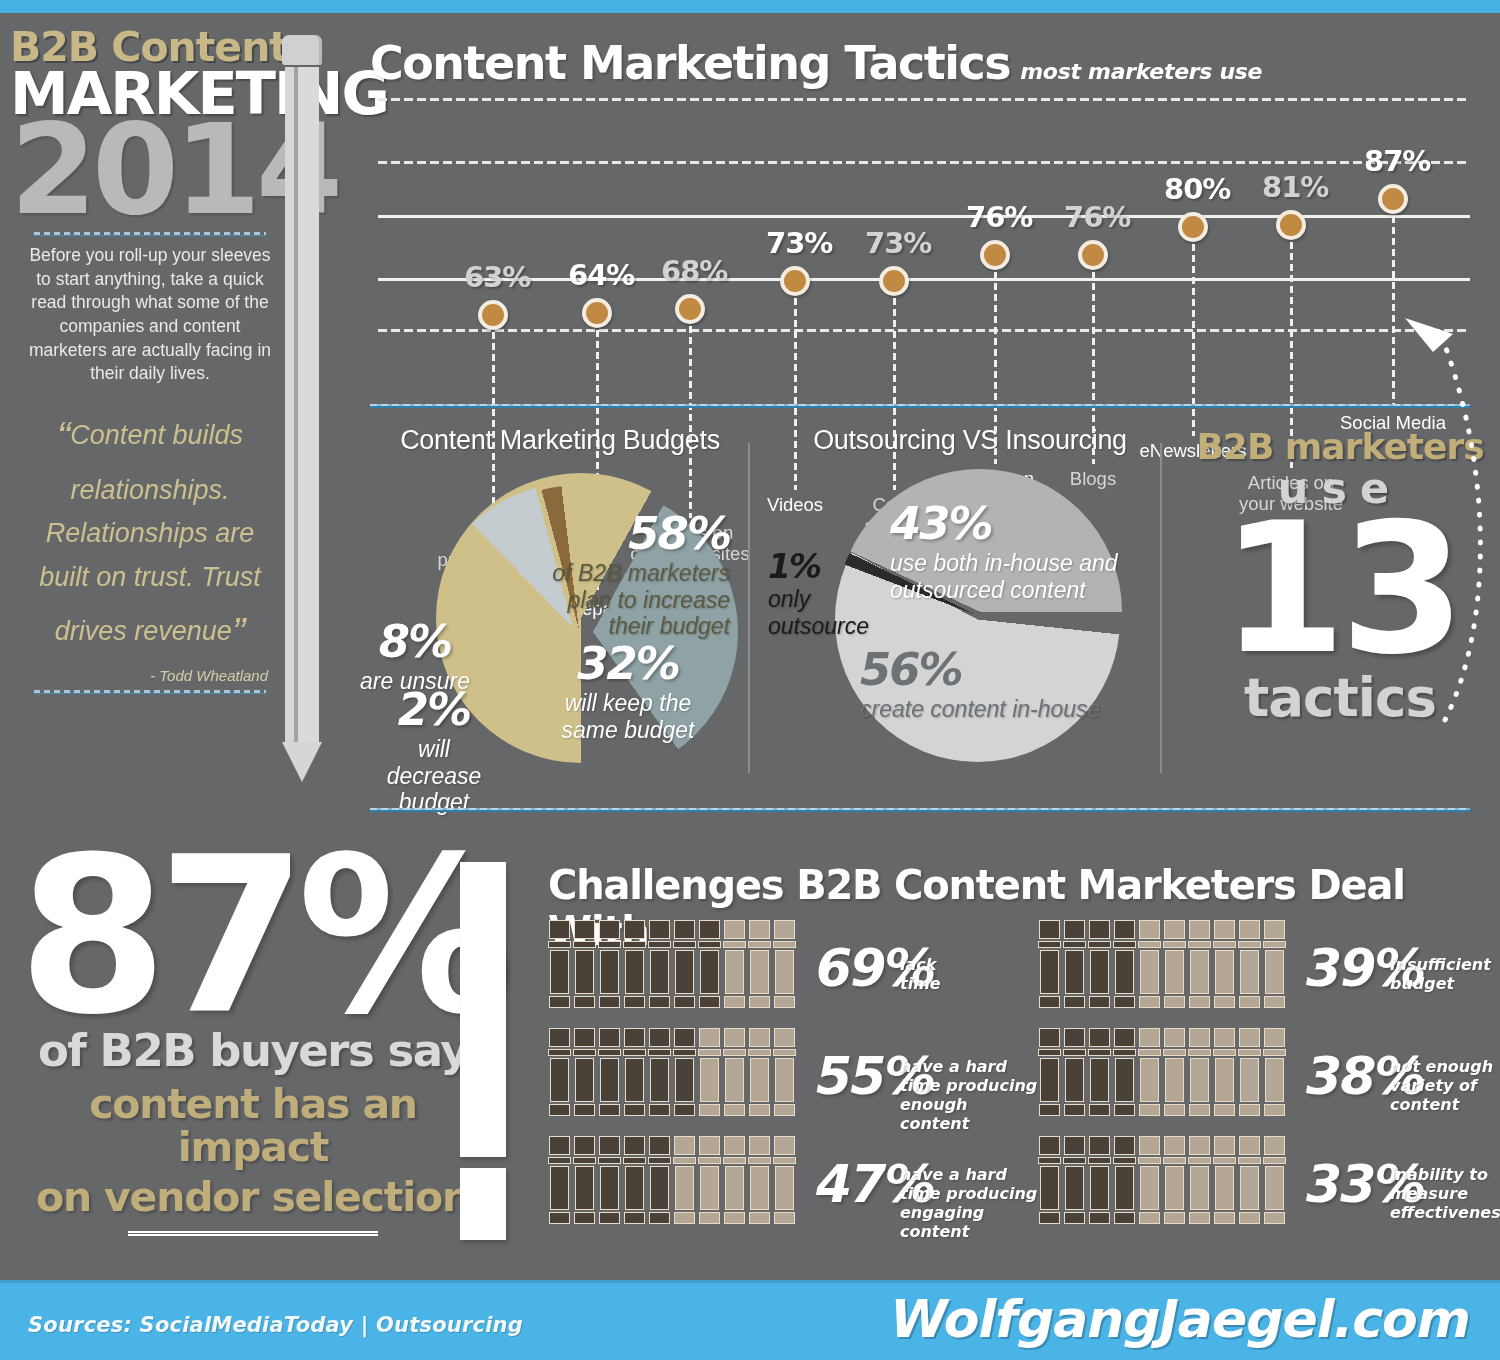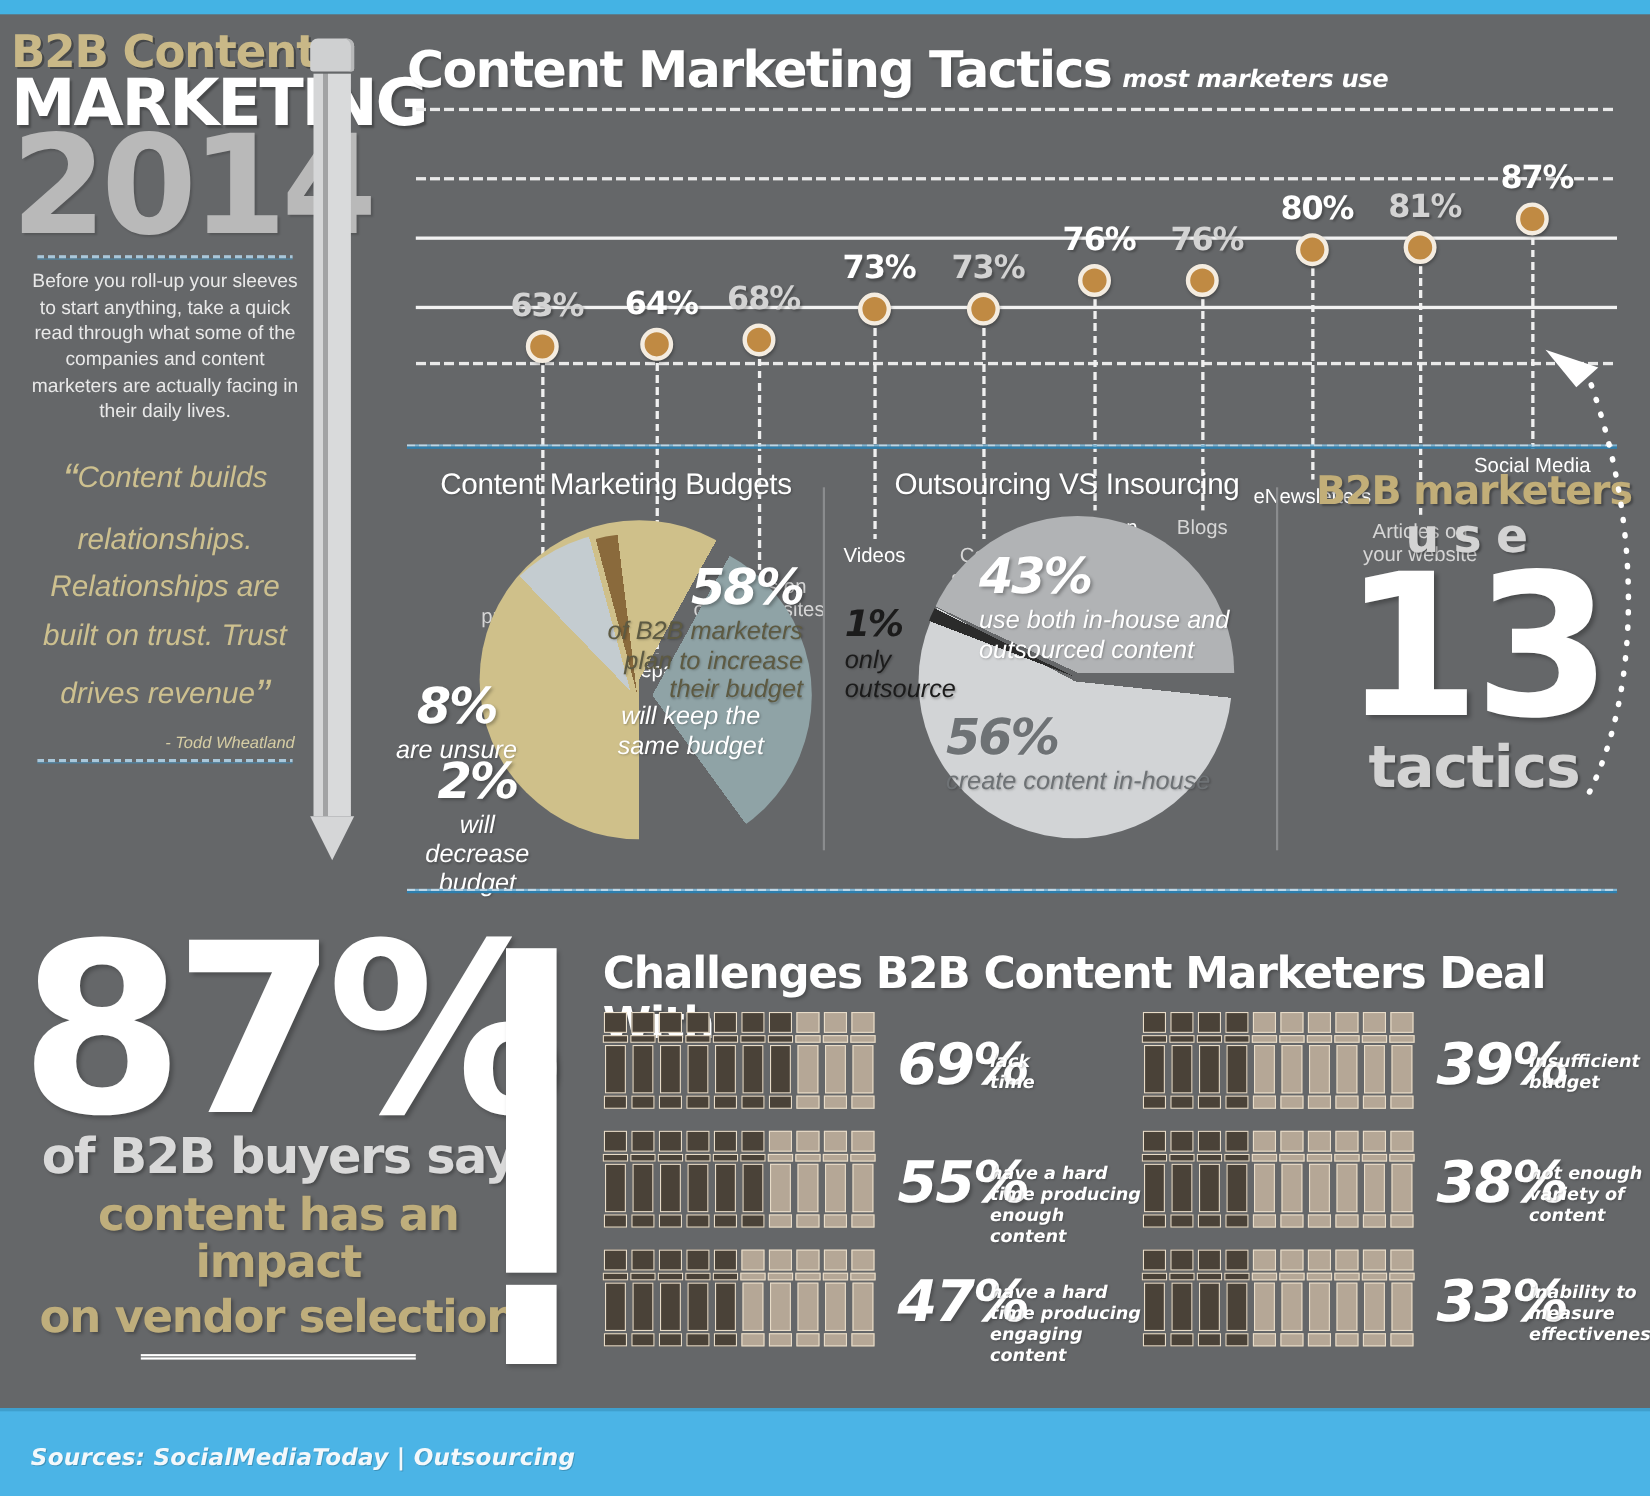--- a/index.html
+++ b/index.html
@@ -329,20 +329,21 @@
       <div class="pie" style="left:16px; top:12px; width:290px; height:290px;
                   background:conic-gradient(from 345deg, #8a6a3c 0deg 8deg, transparent 8deg 360deg);"></div>
     </div>
 
     <div class="pl" style="left:160px; top:82px; width:200px; text-align:right; color:#fff;">
       <span class="big">58%</span>
       <span class="sm" style="color:#5d5a42;">of B2B marketers plan to increase their budget</span>
     </div>
 
     <div class="pl" style="left:168px; top:212px; width:180px; text-align:center; color:#fff;">
+      <span class="big">32%</span>
       <span class="sm">will keep the same budget</span>
     </div>
 
     <div class="pl" style="left:-10px; top:190px; width:110px; text-align:center; color:#fff;">
       <span class="big">8%</span>
       <span class="sm">are unsure</span>
     </div>
 
     <div class="pl" style="left:4px; top:258px; width:120px; text-align:center; color:#fff;">
       <span class="big">2%</span>
@@ -808,15 +809,16 @@
             </div>
           </div>
           <div class="ch-pct" style="left: 268px; top: 18px;">33%</div>
           <div class="ch-lbl" style="left: 352px; top: 30px;">inability to<br>measure<br>effectiveness</div>
         </div>
       </div>
   </div>
 
   <div class="footer">
     <div class="footer-src">Sources: SocialMediaToday | Outsourcing</div>
+    <div class="footer-brand">WolfgangJaegel.com</div>
   </div>
 
 </div>
 
 </body></html>

